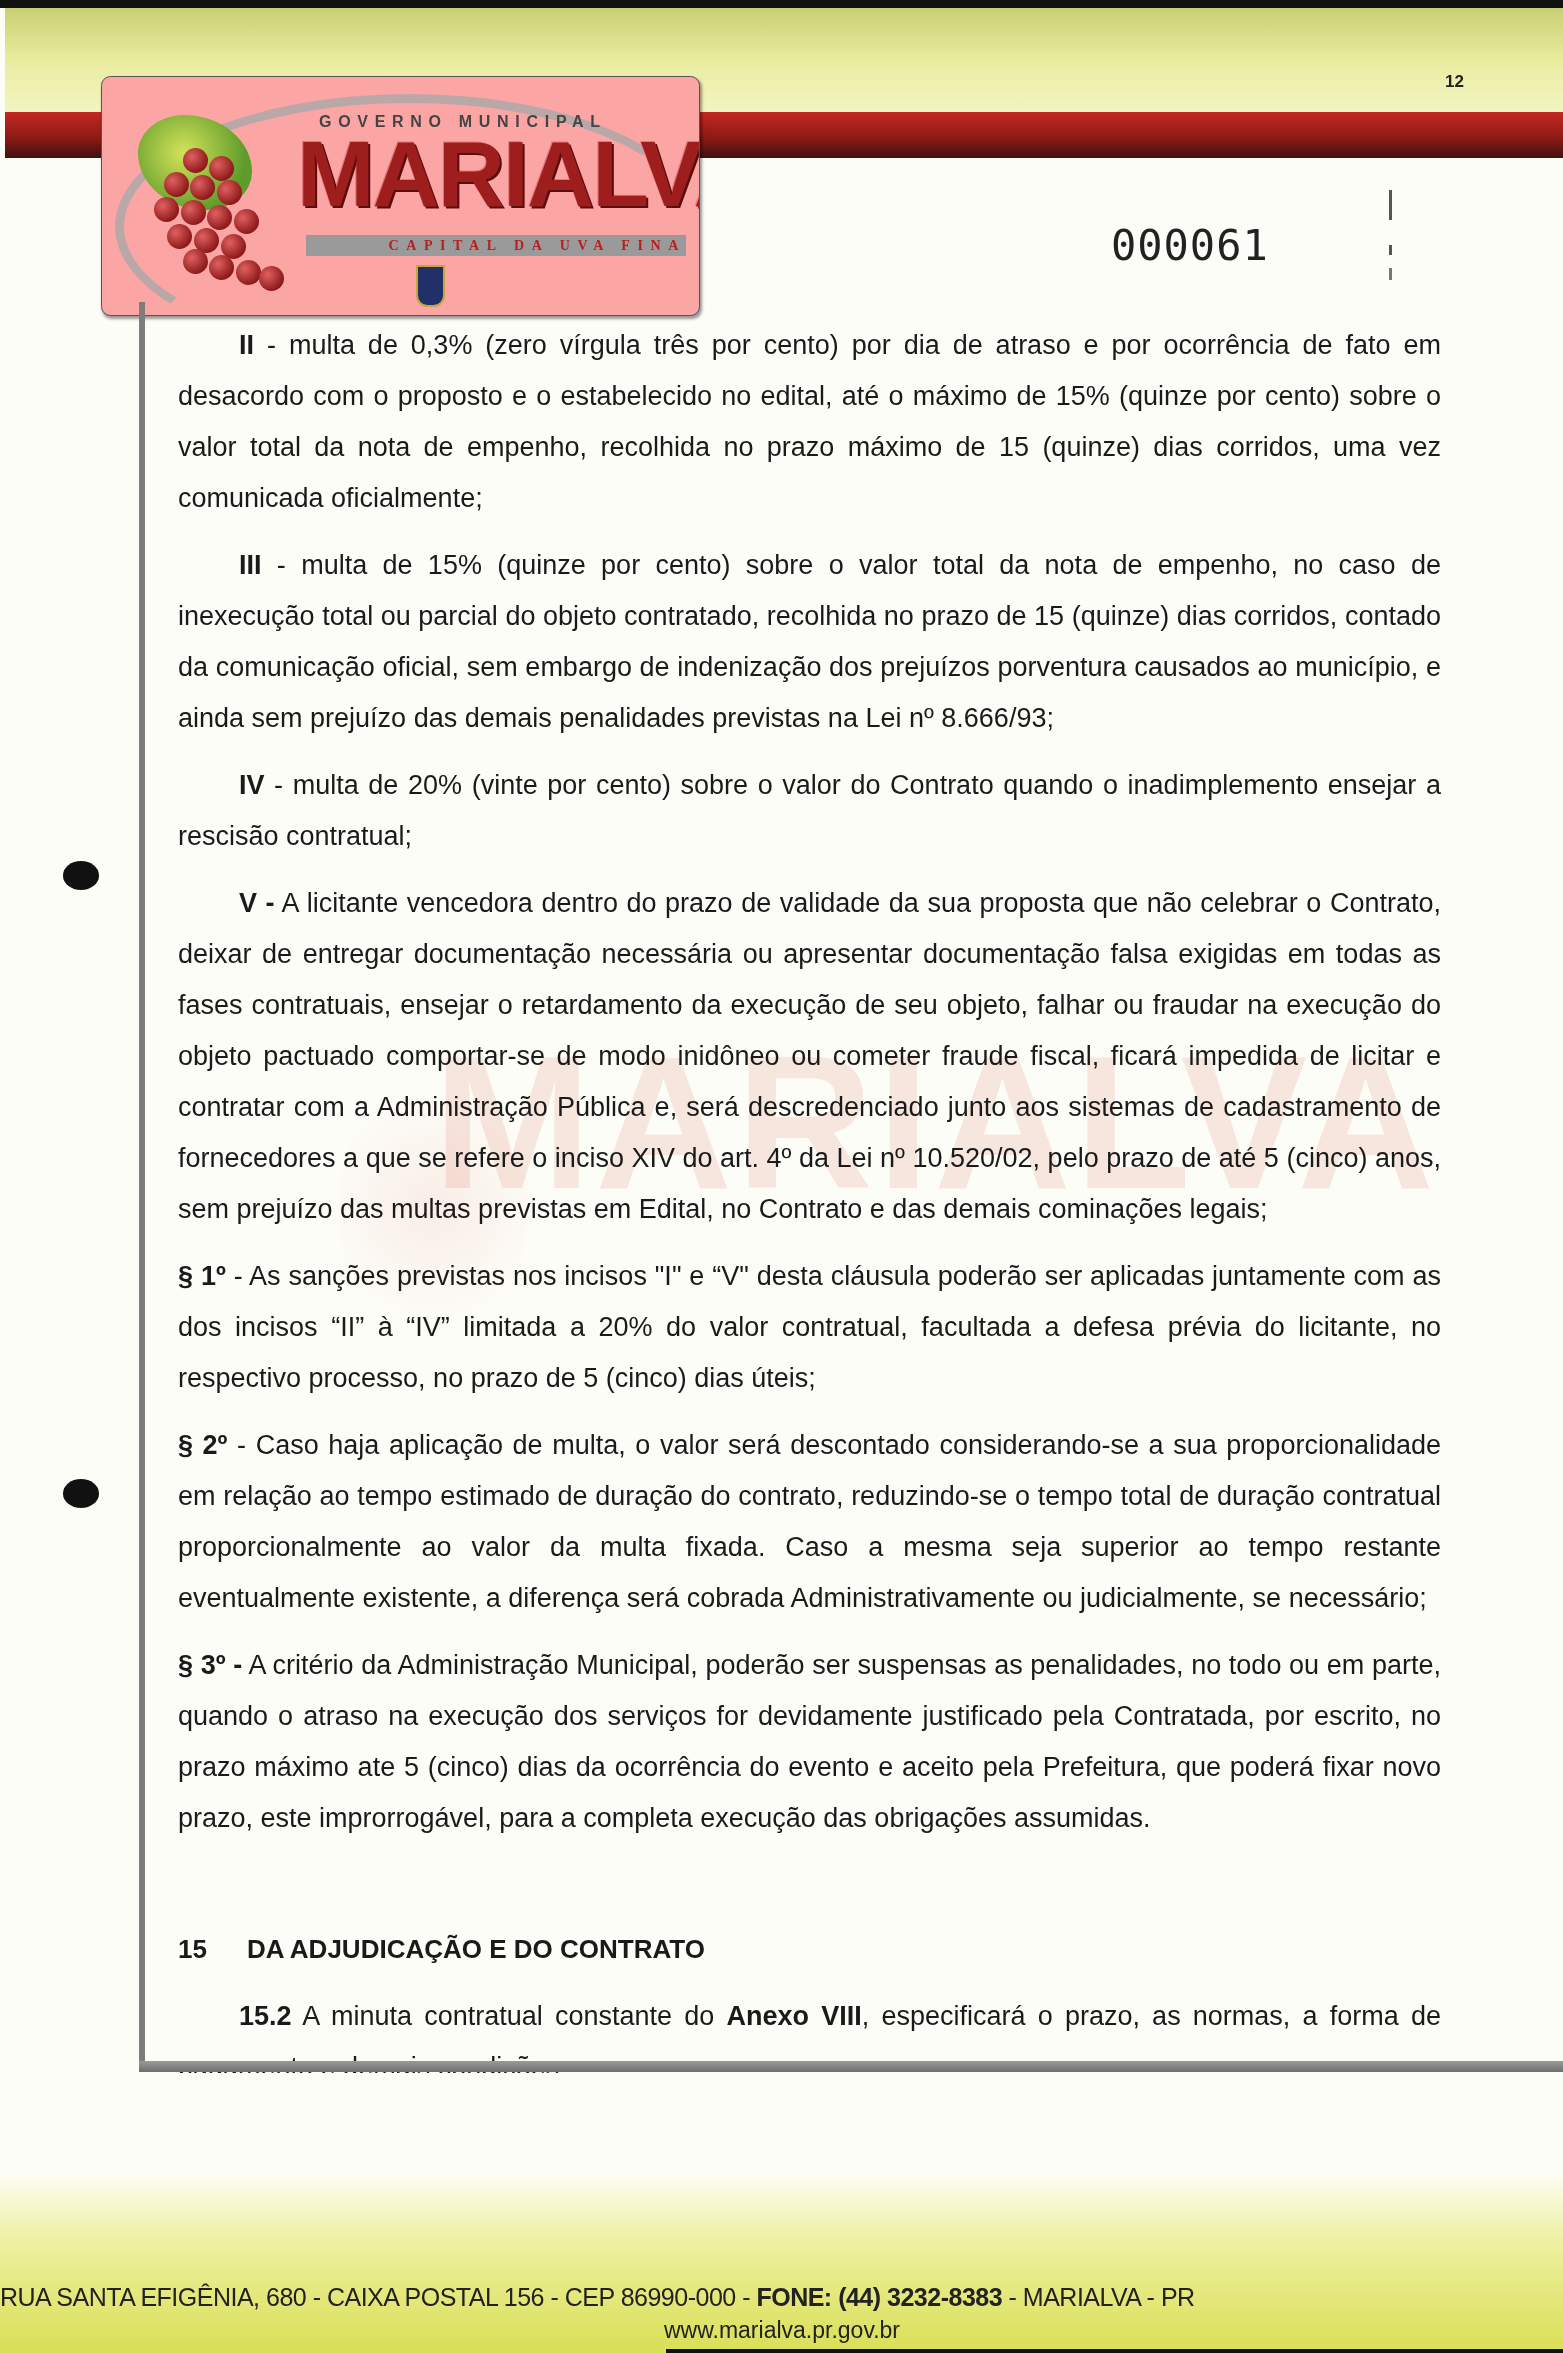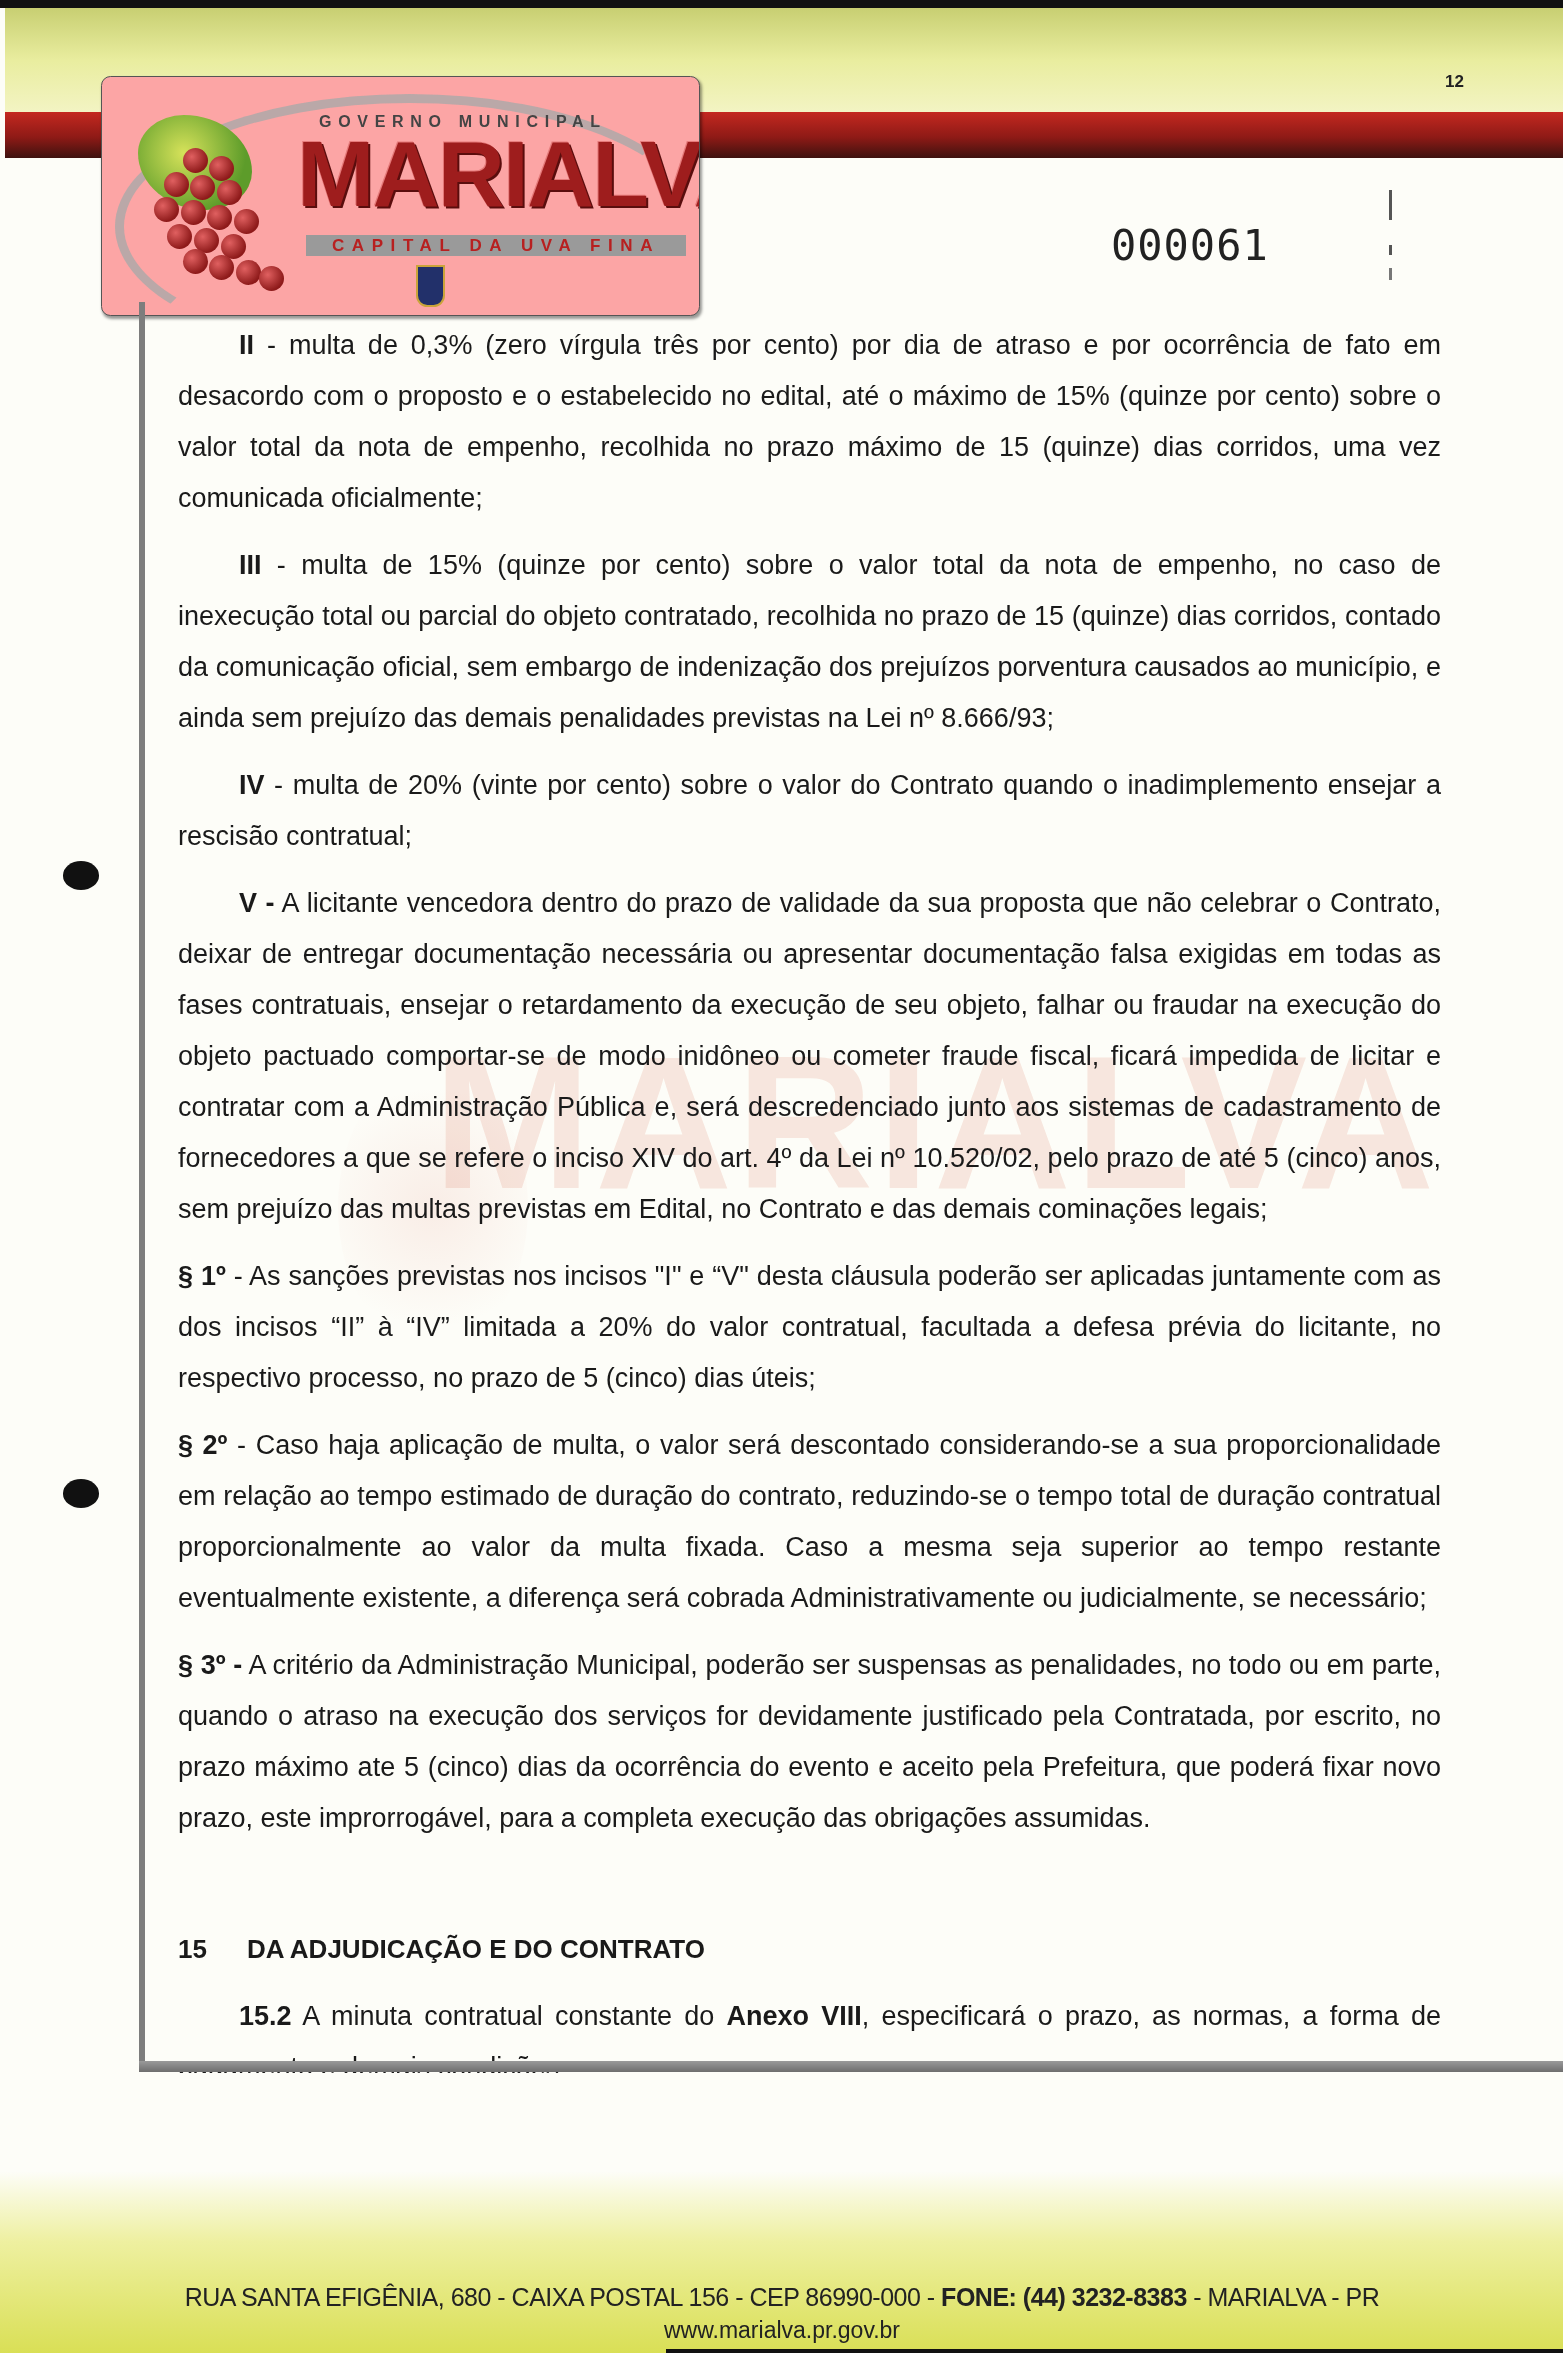--- a/index.html
+++ b/index.html
@@ -7,40 +7,40 @@
   .topbar{position:absolute;left:0;top:0;width:1564px;height:7.6px;background:#111;}
   .header-yellow{position:absolute;left:4.8px;top:7.6px;width:1559px;height:105px;background:linear-gradient(180deg,#c8cf72 0%,#e9ed9f 50%,#f3f4c4 100%);}
   .header-red{position:absolute;left:4.8px;top:112px;width:1559px;height:46px;background:linear-gradient(180deg,#c42820 0%,#8e1a16 55%,#3e120f 100%);}
   .logo-box{position:absolute;left:101px;top:76px;width:597px;height:238px;background:#fca5a5;border:1.9px solid #555;border-radius:9.5px;box-shadow:1.9px 2.9px 2.9px rgba(0,0,0,.4);overflow:hidden;}
   .logo-swoosh{position:absolute;left:13.3px;top:17px;width:571px;height:247px;border:9.5px solid #a9a9a9;border-color:#a9a9a9 transparent transparent #a9a9a9;border-radius:50%;opacity:.8;}
   .logo-leaf{position:absolute;left:36px;top:38px;width:114px;height:95px;background:radial-gradient(circle at 40% 40%,#d6e25a,#5d9c2a 70%);border-radius:40% 60% 40% 60%;}
   .logo-grapes{position:absolute;left:52px;top:71px;width:133px;height:143px;}
   .grape{position:absolute;width:25px;height:25px;border-radius:50%;background:radial-gradient(circle at 35% 35%,#e06060,#8e1a1a 70%);}
   .logo-gov{position:absolute;left:217px;top:36px;font-size:16px;letter-spacing:6.7px;color:#444;font-weight:bold;}
   .logo-name{position:absolute;left:195px;top:51px;font-size:93px;font-weight:bold;color:#9e1d1d;letter-spacing:-1.9px;line-height:1;text-shadow:1.9px 1.9px 0 #5a0d0d,-1px -1px 0 #e57a7a;}
-  .logo-tag{position:absolute;left:204px;top:158px;width:380px;height:21px;background:#9a9a9a;color:#b82020;font-size:17px;font-weight:bold;letter-spacing:7.6px;text-align:center;line-height:21px;}
+  .logo-tag{position:absolute;left:204px;top:158px;width:380px;height:21px;background:#9a9a9a;color:#b82020;font-size:14px;font-weight:bold;letter-spacing:7.6px;text-align:right;line-height:21px;font-family:Liberation Serif, serif;}
   .logo-crest{position:absolute;left:314px;top:188px;width:25px;height:38px;background:#22306a;border:2.9px solid #c9a43a;border-radius:0 0 11.4px 11.4px;}
   .page-num{position:absolute;left:1445px;top:72px;font-size:17px;font-weight:bold;color:#222;}
   .stamp{position:absolute;left:1111px;top:221px;font-family:"DejaVu Sans Mono",monospace;font-size:42px;color:#222;letter-spacing:1px;}
   .tick{position:absolute;left:1389px;top:190px;width:2.9px;height:100px;background:linear-gradient(180deg,#555 0%,#555 30%,transparent 30%,transparent 55%,#555 55%,#555 65%,transparent 65%,transparent 78%,#777 78%,#777 90%,transparent 90%);}
   .frame{position:absolute;left:139px;top:302px;width:1425px;height:1761px;border-left:6.7px solid #7d7d7d;background:transparent;}
   .frame-bottom{position:absolute;left:139px;top:2061px;width:1425px;height:11.4px;background:linear-gradient(180deg,#9a9a9a,#6e6e6e);}
   .watermark{position:absolute;left:433px;top:1027px;font-size:190px;font-weight:bold;color:rgba(210,80,50,.13);letter-spacing:3.8px;line-height:1;}
   .wm-grapes{position:absolute;left:338px;top:1065px;width:190px;height:285px;border-radius:50%;background:radial-gradient(circle,rgba(220,120,100,.12),rgba(220,120,100,0) 70%);}
   .hole{position:absolute;width:36px;height:28.5px;border-radius:50%;background:#111;}
   .content{position:absolute;left:162px;top:304px;width:1295px;font-size:27px;line-height:51px;text-align:justify;}
   .content p{margin:16px;}
   .indent{text-indent:61px;}
   .b{font-weight:bold;}
   .gap{height:48px;}
   .section-title{font-weight:bold;font-size:26px;margin-top:3.8px;}
   .section-title .num{display:inline-block;width:69px;}
   .signature{position:absolute;left:1303px;top:2121px;width:143px;height:105px;}
   .footer{position:absolute;left:0;top:2073px;width:1564px;height:281px;background:linear-gradient(180deg,#fdfdf8 0%,#fdfdf8 35%,#eef0a0 60%,#d9df55 100%);}
-  .footer-addr{position:absolute;left:0;top:2283px;width:1564px;text-align:center;font-size:25px;color:#222;letter-spacing:-0.5px;}
+  .footer-addr{position:absolute;left:0;top:2283px;width:1564px;font-size:25px;color:#222;letter-spacing:-0.5px;}
   .footer-web{position:absolute;left:0;top:2317px;width:1564px;text-align:center;font-size:23px;color:#222;}
   .bottombar{position:absolute;left:666px;top:2349px;width:898px;height:4.8px;background:#111;}
 </style>
 </head>
 <body>
 
 <div class="topbar"></div>
 <div class="header-yellow"></div>
 <div class="header-red"></div>
 

